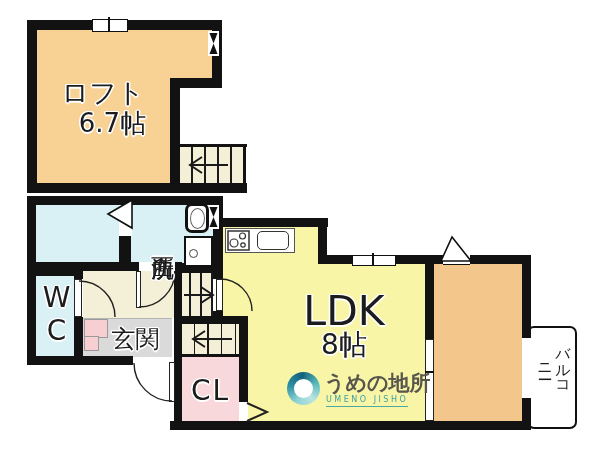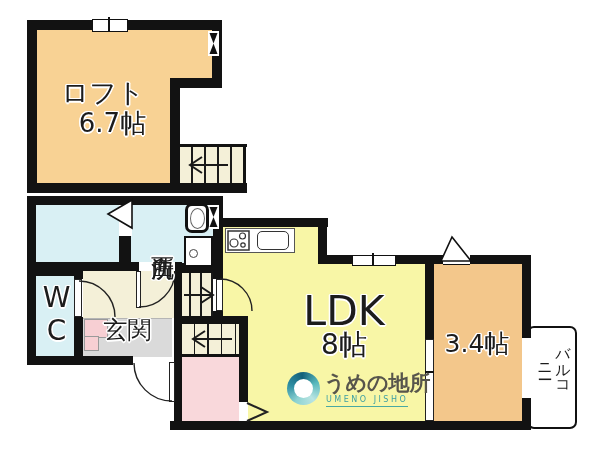--- a/index.html
+++ b/index.html
@@ -150,28 +150,28 @@
         <path d="M 205 331 L 193 339 L 205 347"></path>
     </g>
   </svg>
 
   <div class="lbl" style="left:33px;top:78px;width:140px;font-size:27px;line-height:30px;">
     <span>ロフト</span><br>
     <span style="font-size:26px;margin-left:19px;">6.7帖</span>
   </div>
   <div class="lbl vert" style="left:149px;top:199px;width:28px;height:80px;font-size:23px;line-height:28px;">洗面所</div>
   <div class="lbl vert" style="left:40px;top:277px;width:32px;height:74px;font-size:28px;line-height:32px;">WC</div>
-  <div class="lbl" style="left:83px;top:314px;width:89px;font-size:24px;">玄関</div>
+  <div class="lbl" style="left:83px;top:323px;width:89px;font-size:24px;padding-left:8px;">玄関</div>
+  <div class="lbl" style="left:182px;top:374px;width:57px;font-size:28px;letter-spacing:2px;">CL</div>
   <div class="lbl" style="left:288px;top:294px;width:112px;">
     <span style="font-size:41px;line-height:34px;">LDK</span><br>
     <span style="font-size:28px;line-height:32px;">8帖</span>
   </div>
   <div class="lbl" style="left:430px;top:310px;width:94px;">
     <br>
-    <span style="font-size:25px;line-height:30px;">3.4帖</span>
   </div>
   <div class="lbl vert" style="left:530px;top:336px;width:42px;height:54px;font-size:15px;line-height:18px;text-shadow:none;">バルコニー</div>
 
   <div class="logo-ring" style="left:287px;top:372px;"></div>
   <div style="position:absolute;z-index:4;left:324px;top:369px;font-size:21px;font-weight:bold;color:#57554c;font-family:'DejaVu Sans',sans-serif;text-align:center;">うめの地所</div>
   <div style="position:absolute;z-index:4;left:326px;top:395px;font-size:8px;letter-spacing:2.5px;color:#3d9fa3;border-bottom:1.5px solid #4aa9a2;padding-bottom:2px;font-family:'DejaVu Sans',sans-serif;">UMENO JISHO</div>
 
 </div>
 
 </body></html>

